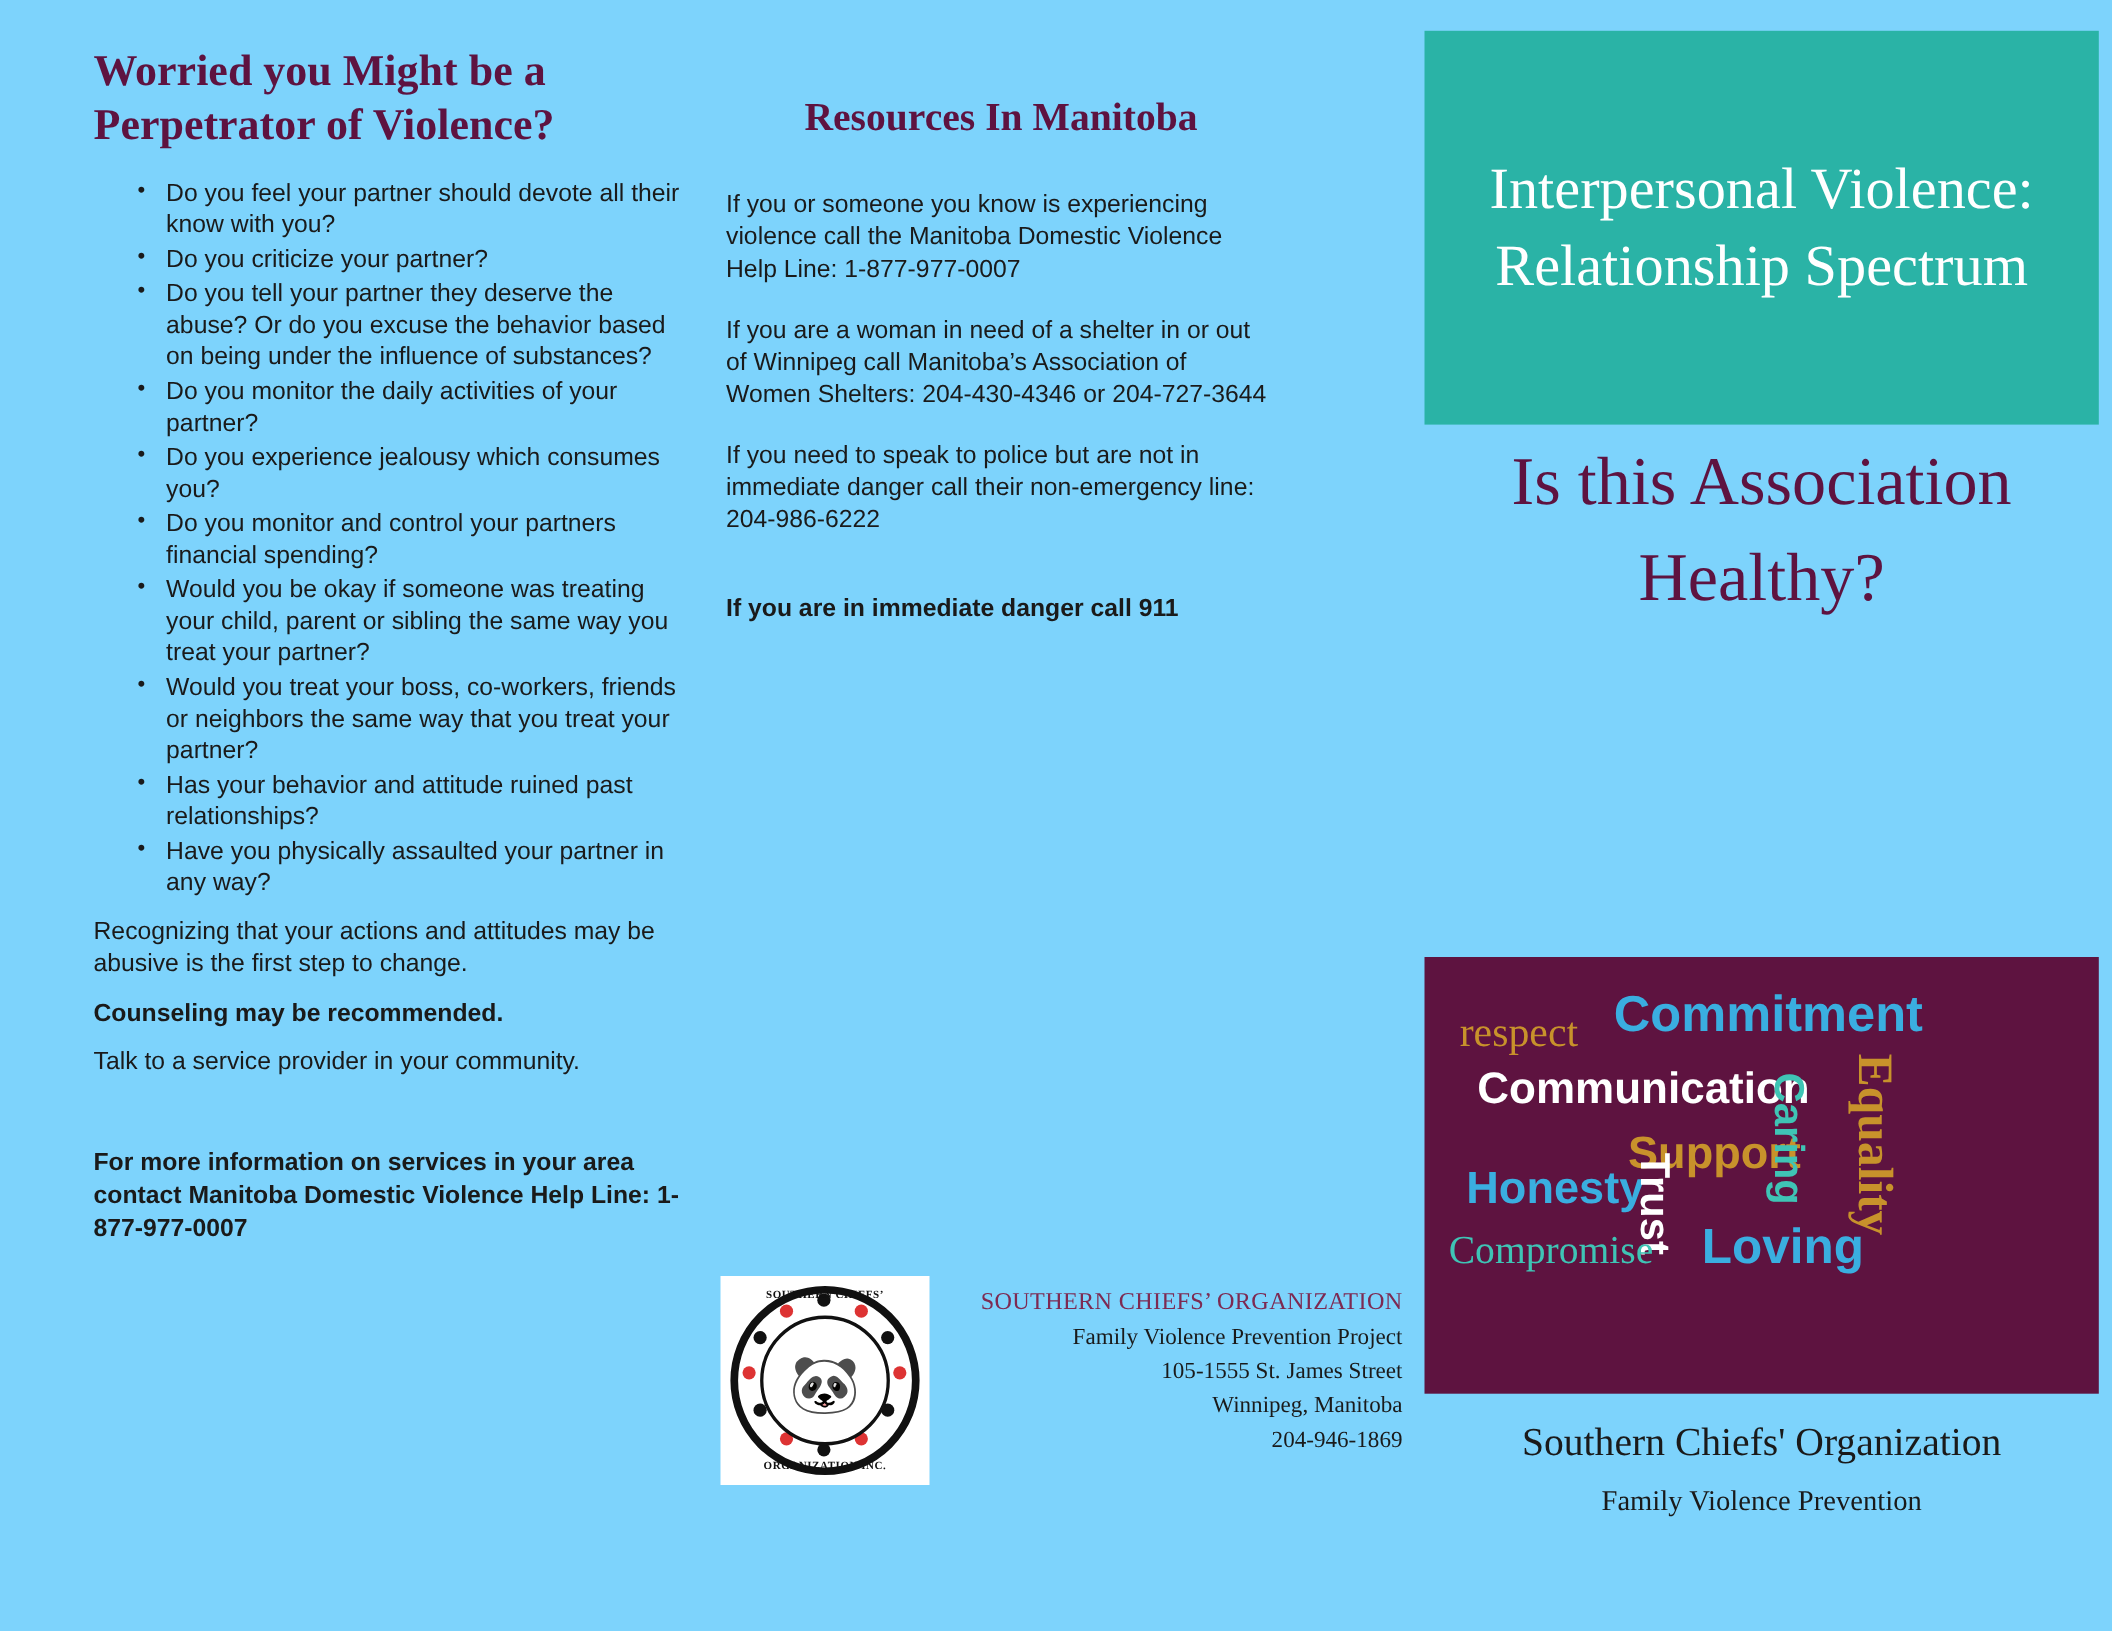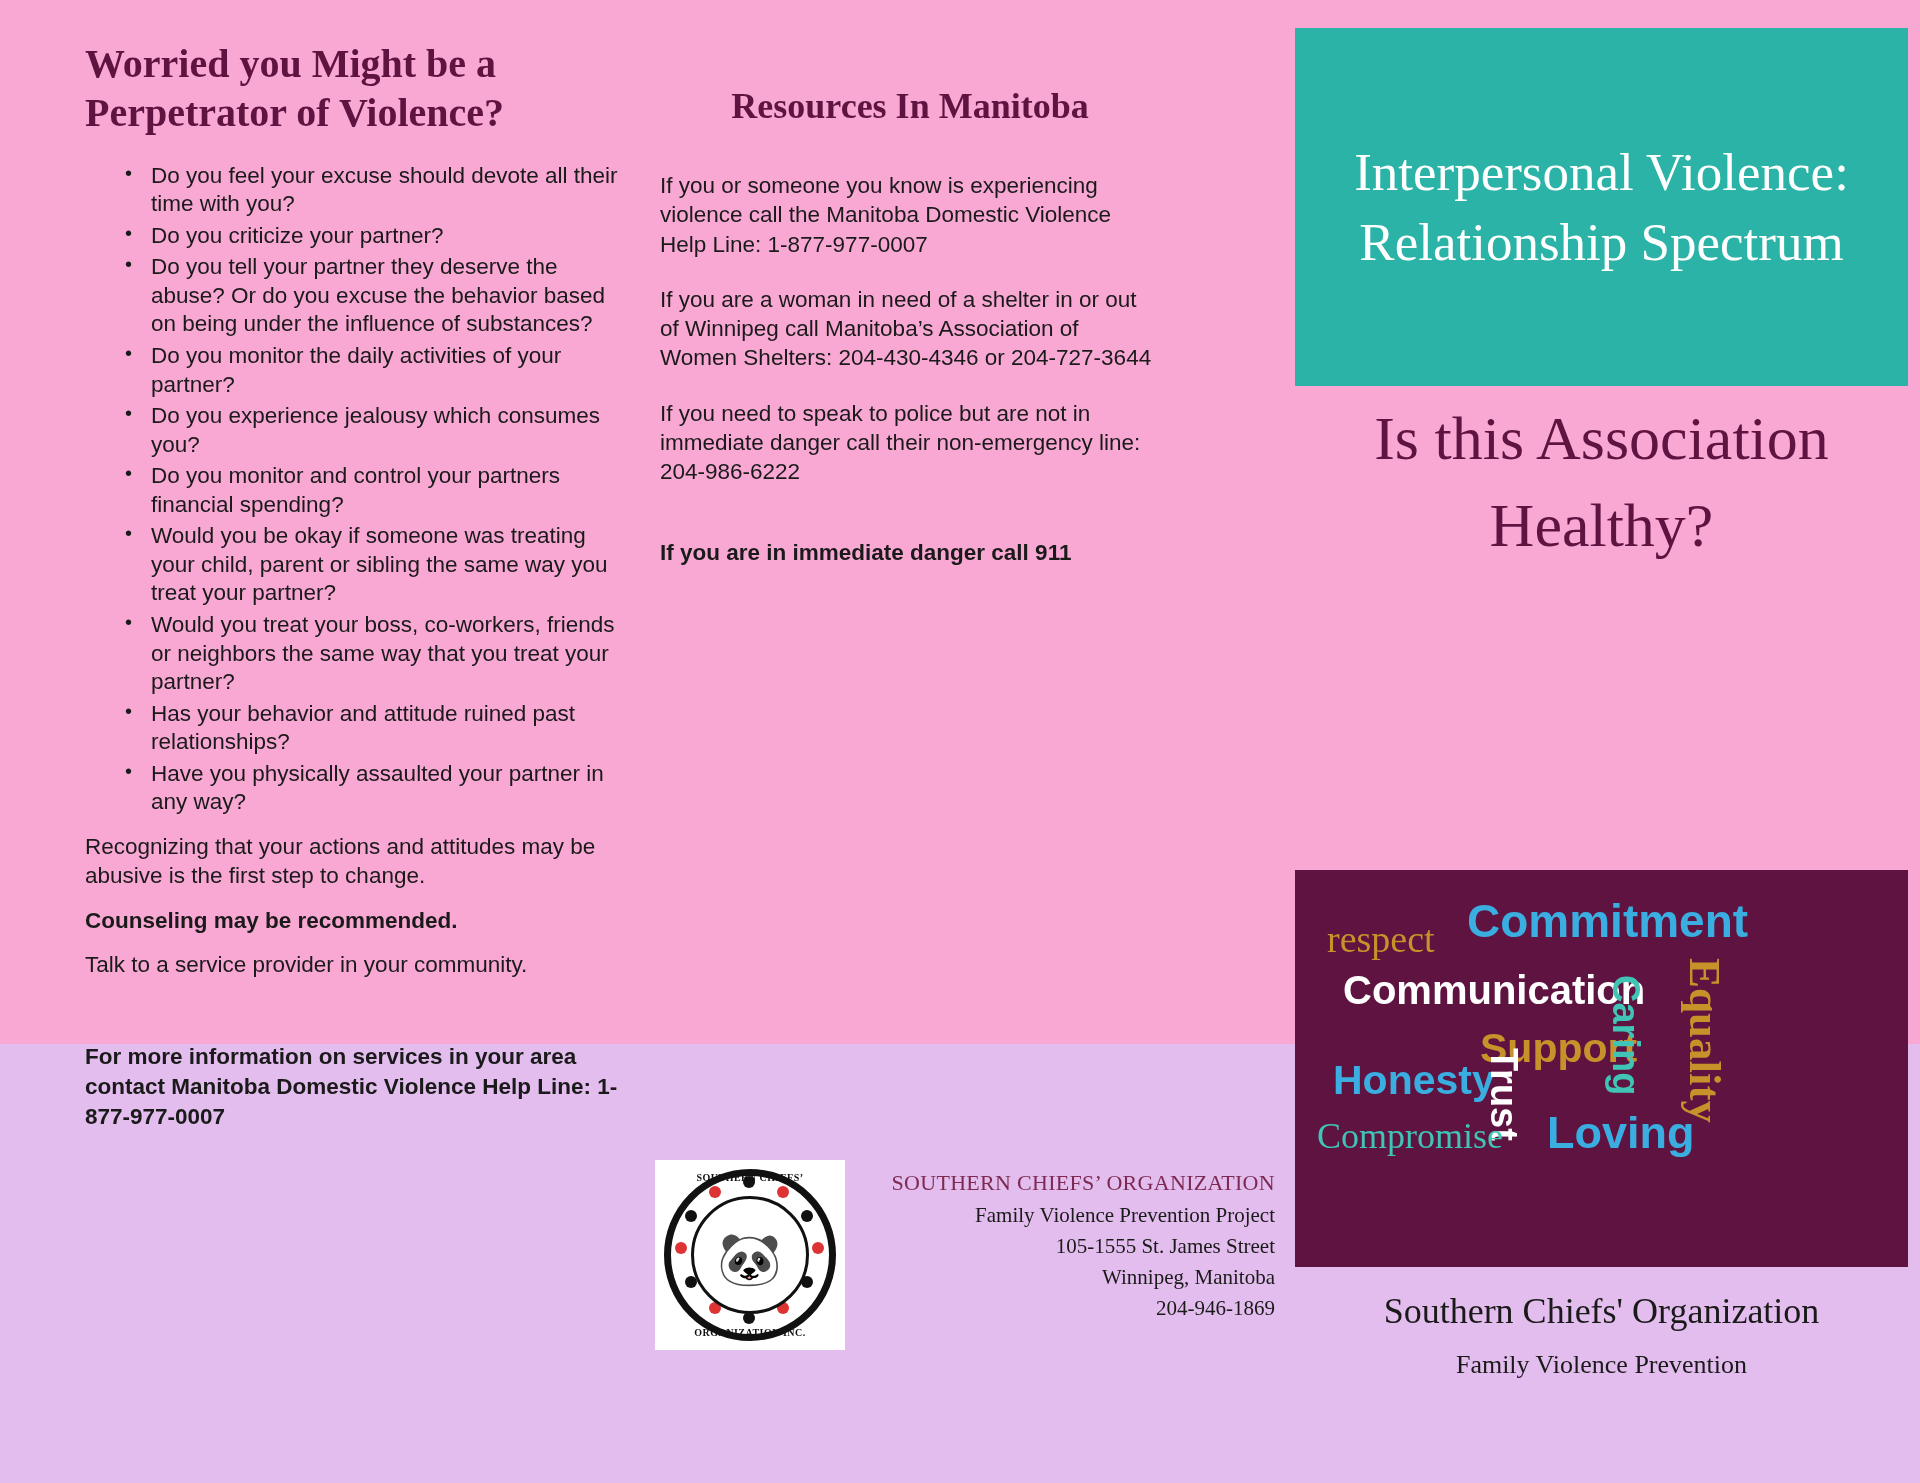--- a/index.html
+++ b/index.html
@@ -10,22 +10,22 @@
     width: 1920px;
     height: 1483px;
     background: #e3bdee;
     font-family: "Liberation Sans", sans-serif;
     overflow: hidden;
     position: relative;
   }
   .brochure {
     position: relative;
     width: 1920px;
-    height: 1044px;
-    background: #f9a8d4;
+    height: 1483px;
+    background: #7dd3fc;
   }
 
   
   .col1 {
     position: absolute;
     left: 85px;
     top: 40px;
     width: 540px;
   }
   .col1 h1 {
@@ -266,21 +266,21 @@
   .footer-org .f2 { font-size: 26px; }
 </style>
 </head>
 <body>
 
 <div class="brochure">
 
   <div class="col1">
     <h1>Worried you Might be a Perpetrator of Violence?</h1>
     <ul class="qlist">
-      <li>Do you feel your excuse should devote all their time with you?</li>
+      <li>Do you feel your partner should devote all their know with you?</li>
       <li>Do you criticize your partner?</li>
       <li>Do you tell your partner they deserve the abuse? Or do you excuse the behavior based on being under the influence of substances?</li>
       <li>Do you monitor the daily activities of your partner?</li>
       <li>Do you experience jealousy which consumes you?</li>
       <li>Do you monitor and control your partners financial spending?</li>
       <li>Would you be okay if someone was treating your child, parent or sibling the same way you treat your partner?</li>
       <li>Would you treat your boss, co-workers, friends or neighbors the same way that you treat your partner?</li>
       <li>Has your behavior and attitude ruined past relationships?</li>
       <li>Have you physically assaulted your partner in any way?</li>
     </ul>

